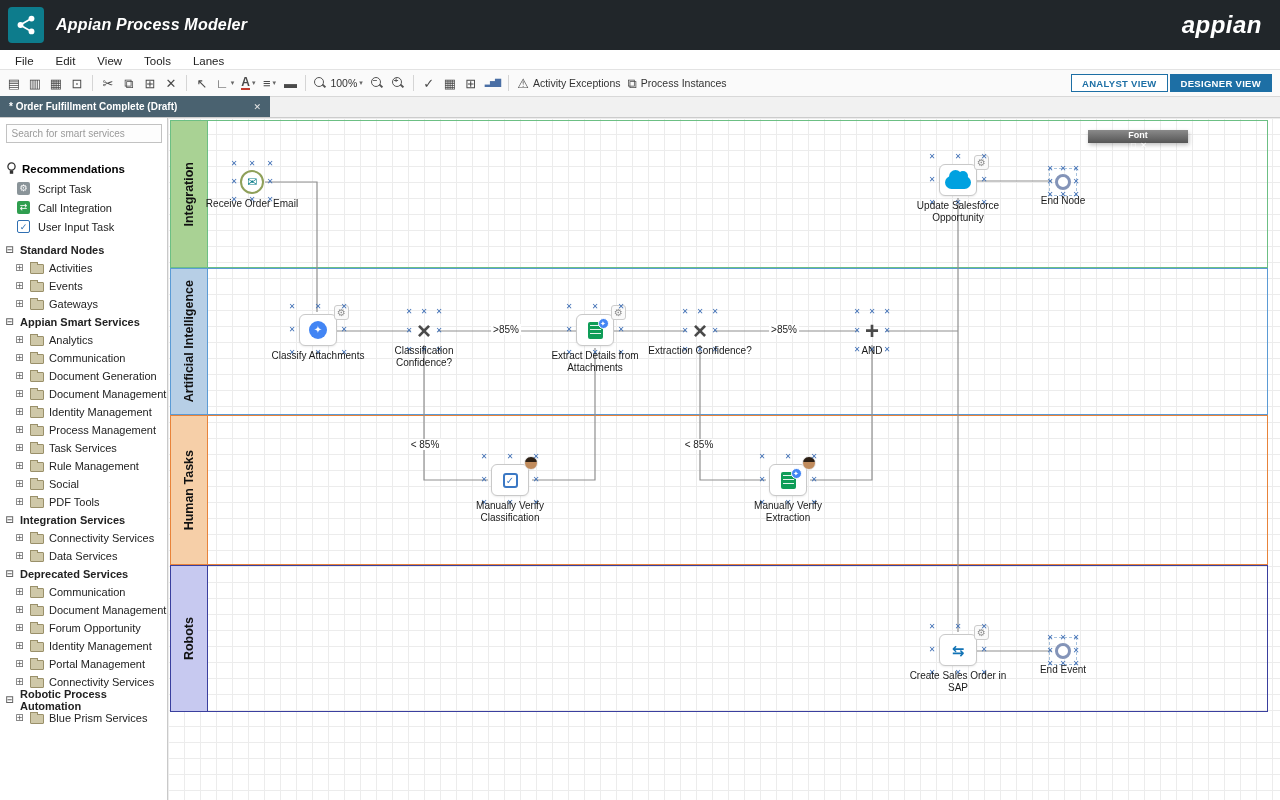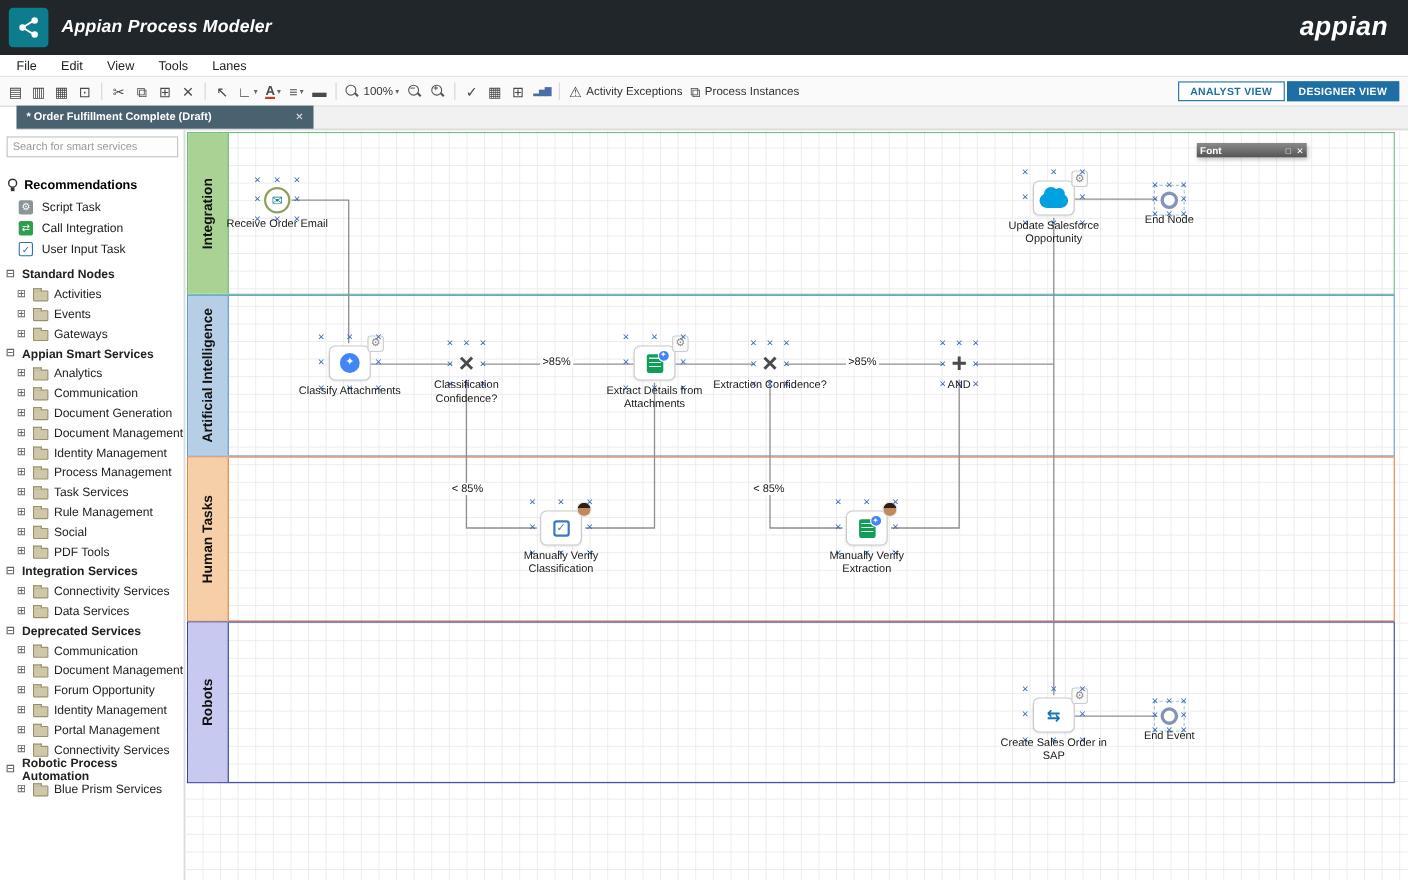--- a/index.html
+++ b/index.html
@@ -36,21 +36,21 @@
   .mag::before { content:""; position:absolute; left:0; top:0; width:8px; height:8px;
                  border:1.5px solid #555; border-radius:50%; }
   .mag::after { content:""; position:absolute; left:8px; top:8px; width:4px; height:2px;
                 background:#555; transform:rotate(45deg); }
   .magsign { position:absolute; left:2px; top:-1px; font-size:8px; font-weight:bold; color:#555; }
   .viewbtn { height:18px; font-size:9.5px; font-weight:bold; padding:0 10px; letter-spacing:.3px; cursor:default; }
   .viewbtn.analyst { background:#fff; border:1px solid #1d6fa5; color:#1d6fa5; }
   .viewbtn.designer { background:#1d6fa5; border:1px solid #1d6fa5; color:#fff; margin-left:2px; }
 
   
-  .tabbar { height:21px; background:#f1f1f1; border-bottom:1px solid #ccc; display:flex; align-items:flex-end;margin-left:15px; }
+  .tabbar { height:21px; background:#f1f1f1; border-bottom:1px solid #ccc; display:flex; align-items:flex-end; }
   .tab { height:21px; background:#4a6270; color:#fff; display:inline-flex; align-items:center;
          gap:10px; padding:0 9px; font-size:10px; font-weight:bold; min-width:270px; }
   .tabclose { font-size:9px; color:#e6e6e6; cursor:default; margin-left:auto; }
 
   
   .main { position:relative; height:682px; }
 
   
   .palette { position:absolute; left:0; top:0; bottom:0; width:168px; background:#fff;
              border-right:1px solid #c9c9c9; overflow:hidden; }
@@ -121,21 +121,21 @@
                   width:8px; height:8px; text-align:center; }
   .handles span:nth-child(1){left:-4px;top:-4px} .handles span:nth-child(2){left:50%;top:-4px;transform:translateX(-50%)}
   .handles span:nth-child(3){right:-4px;top:-4px} .handles span:nth-child(4){left:-4px;top:50%;transform:translateY(-50%)}
   .handles span:nth-child(5){right:-4px;top:50%;transform:translateY(-50%)} .handles span:nth-child(6){left:-4px;bottom:-4px}
   .handles span:nth-child(7){left:50%;bottom:-4px;transform:translateX(-50%)} .handles span:nth-child(8){right:-4px;bottom:-4px}
 
   
   .fontdlg { position:absolute; left:920px; top:12px; width:100px; z-index:10;
              box-shadow:1px 2px 4px rgba(0,0,0,.25); }
   .fd-title { height:13px; background:linear-gradient(#8a8a8a,#555); color:#fff; font-size:9px;
-              font-weight:bold; display:flex; align-items:center; justify-content:space-between; padding:0 3px; }
+              font-weight:bold; display:flex; align-items:center; justify-content:space-between; padding:0 3px;flex-direction:column; }
   .fd-btns span { font-size:8px; margin-left:2px; }
   .fd-body { background:#dcdcdc; border:1px solid #888; border-top:none; padding:4px;
              display:flex; flex-direction:column; gap:3px; }
   .fd-select { background:#fff; border:1px solid #7f7f7f; font-size:9px; height:15px;
                display:flex; align-items:center; justify-content:space-between; padding:0 3px; color:#111; }
   .fd-caret { font-size:7px; color:#444; }
   .fd-row { display:flex; gap:3px; }
   .fd-size { width:52px; }
   .fd-swatch { flex:1; height:15px; border:1px solid #7f7f7f; }
   .fd-biu { gap:2px; }

